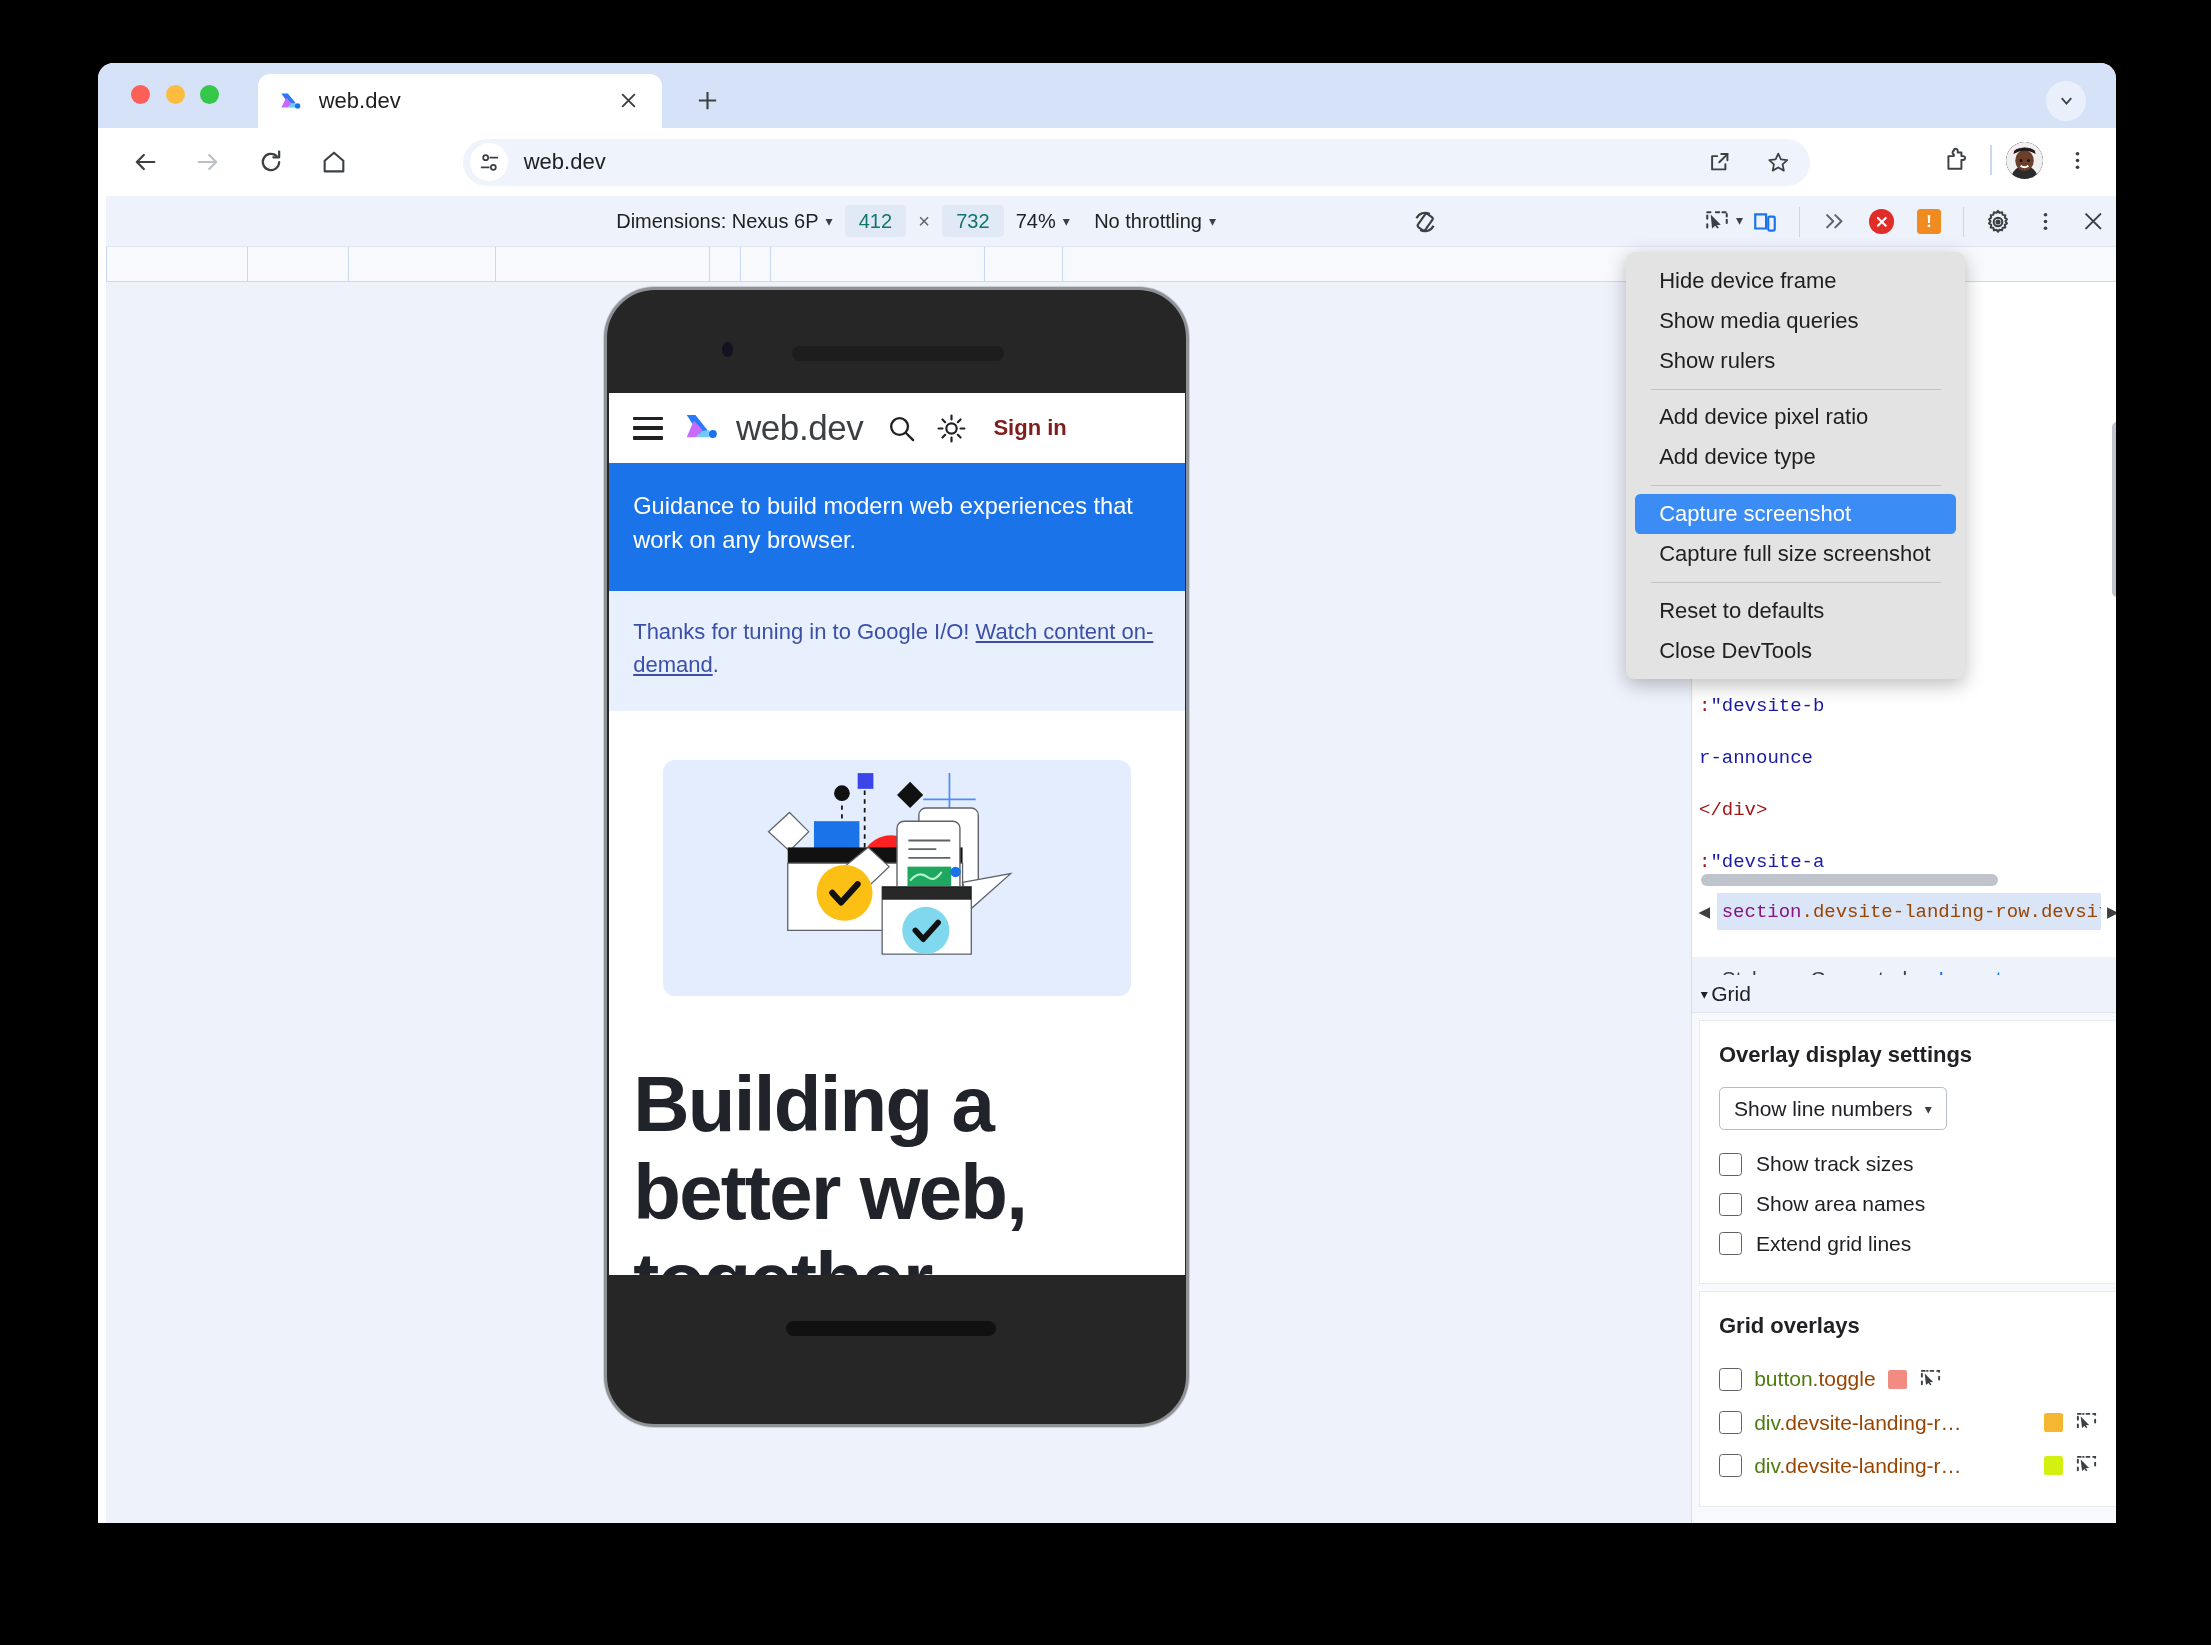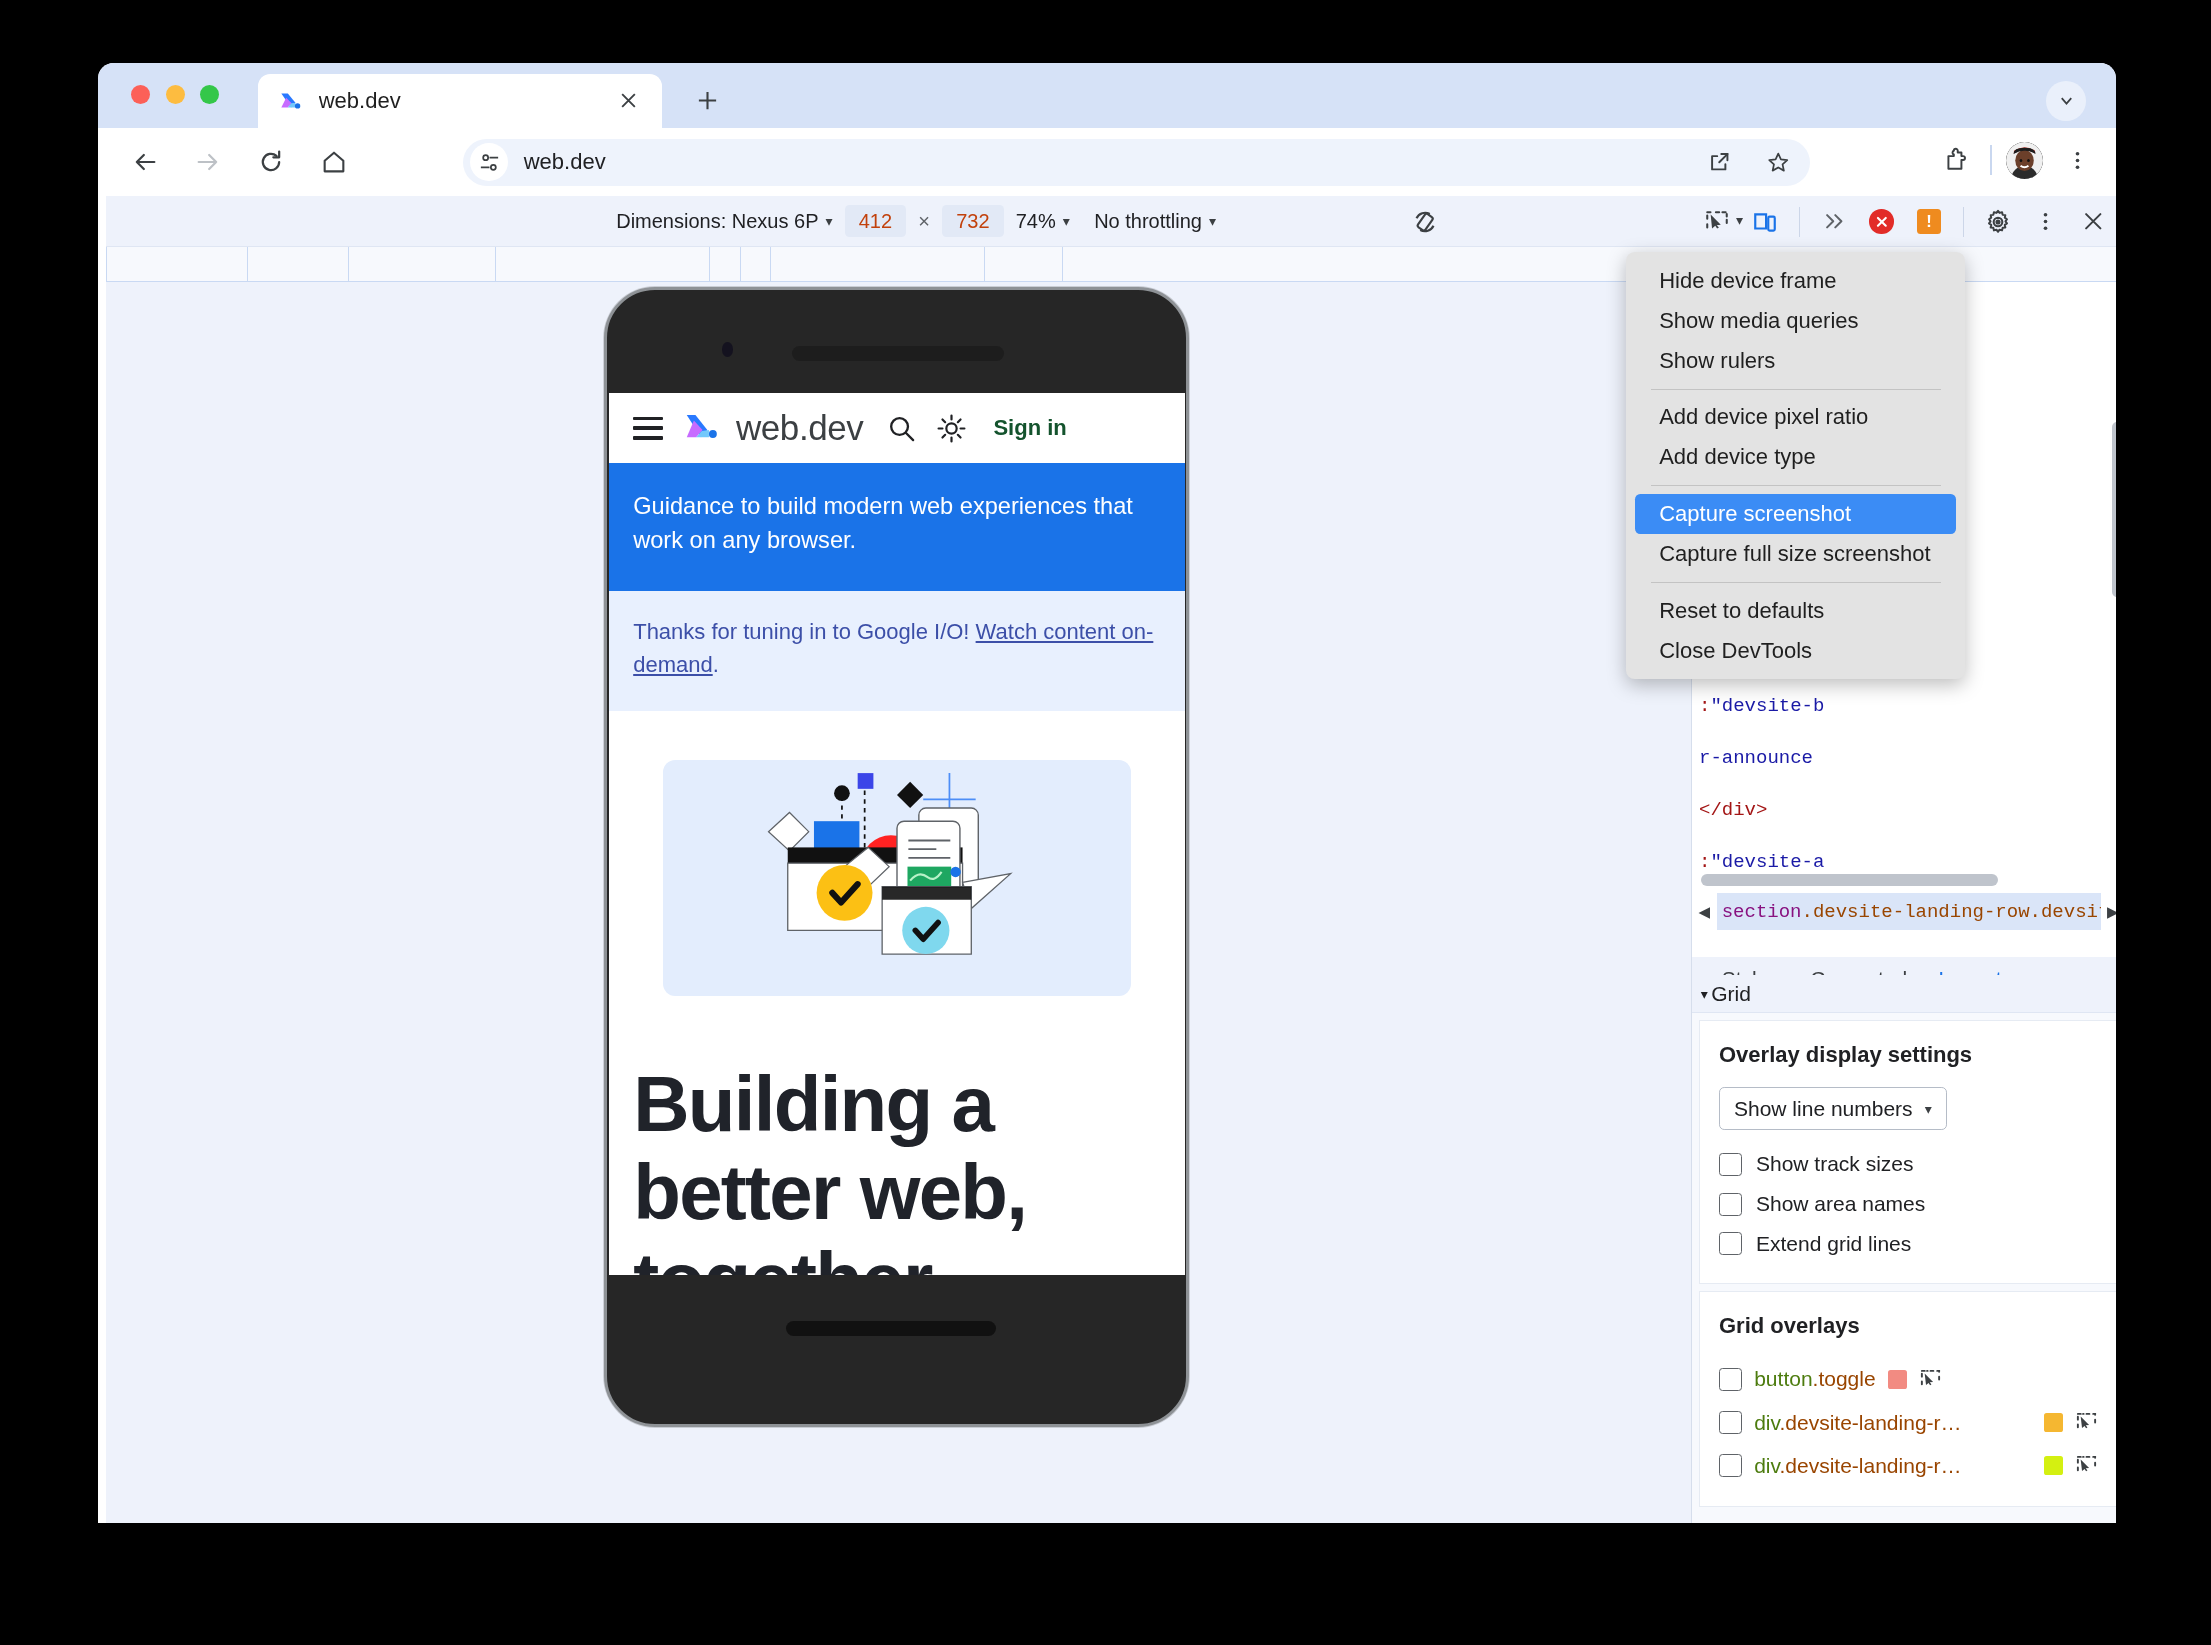--- a/index.html
+++ b/index.html
@@ -137,21 +137,21 @@
     display: flex; align-items: center;
   }
   .dt-left { display: flex; align-items: center; margin-left: 498px; gap: 0; }
   .dt-item {
     font-size: 20px; color: #202124;
     display: flex; align-items: center; gap: 7px;
     padding: 0 12.2px; height: 37px; white-space: nowrap;
   }
   .dt-field {
     background: #e2e9f6; border-radius: 4.4px;
-    font-size: 20px; color: #c2410c;
+    font-size: 20px; color: #0f766e;
     padding: 4.4px 14px; min-width: 54px; text-align: center;
   }
   .dt-x { font-size: 20px; color: #5f6368; padding: 0 12.2px; }
   .caret { font-size: 14px; color: #3c4043; }
 
   .dt-rotate {
     position: absolute; left: 1300px; top: 7px;
     width: 38px; height: 38px;
     display: flex; align-items: center; justify-content: center;
   }
@@ -241,21 +241,21 @@
     display: flex; align-items: center;
     padding: 0 24.5px;
     background: #fff;
   }
   .wd-burger { width: 30px; height: 23px; display: flex; flex-direction: column; justify-content: space-between; }
   .wd-burger span { display: block; height: 3.5px; background: #202124; border-radius: 0.9px; }
   .wd-logo { width: 38px; height: 35px; margin-left: 19px; }
   .wd-word { font-size: 35px; color: #3c4043; margin-left: 15.7px; letter-spacing: -0.4px; }
   .wd-search { margin-left: 23px; width: 31px; height: 31px; color: #202124; }
   .wd-sun { margin-left: 19px; width: 31px; height: 31px; color: #202124; }
-  .wd-signin { margin-left: 26px; font-size: 22px; color: #14532d; font-weight: bold; }
+  .wd-signin { margin-left: 26px; font-size: 22px; color: #7f1d1d; font-weight: bold; }
 
   .wd-hero-blue {
     background: #1a73e8; color: #fff;
     padding: 26px 24.5px 33px;
     font-size: 23.6px; line-height: 1.45;
   }
   .wd-announce {
     background: #e8f0fe;
     padding: 24.5px 24.5px 30px;
     font-size: 22px; line-height: 1.5;

